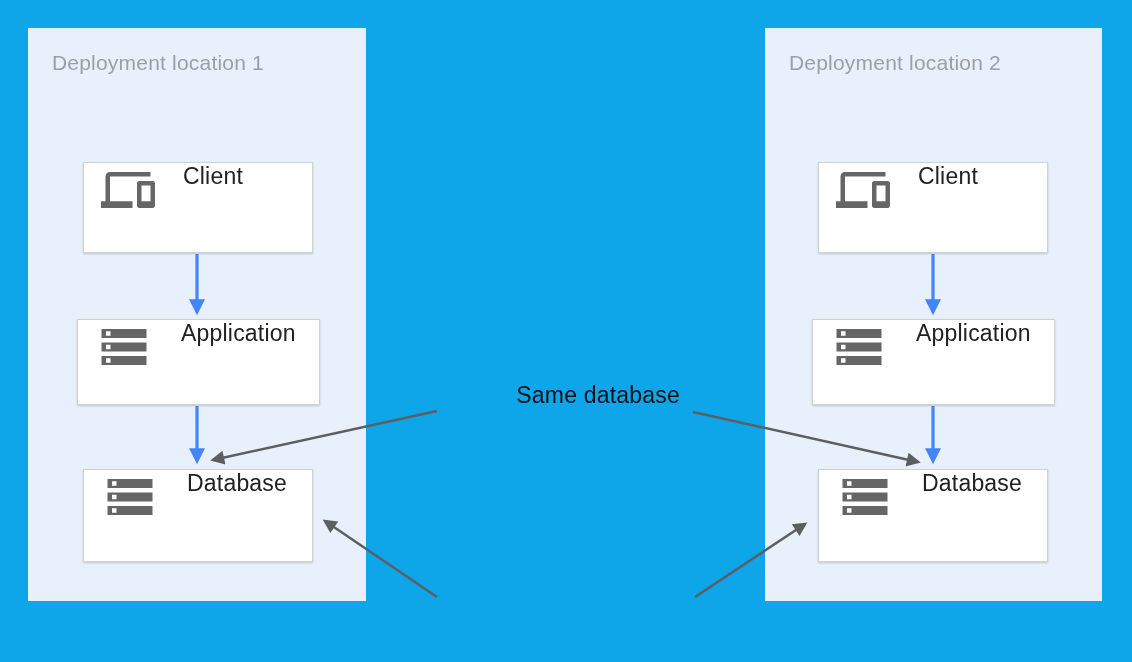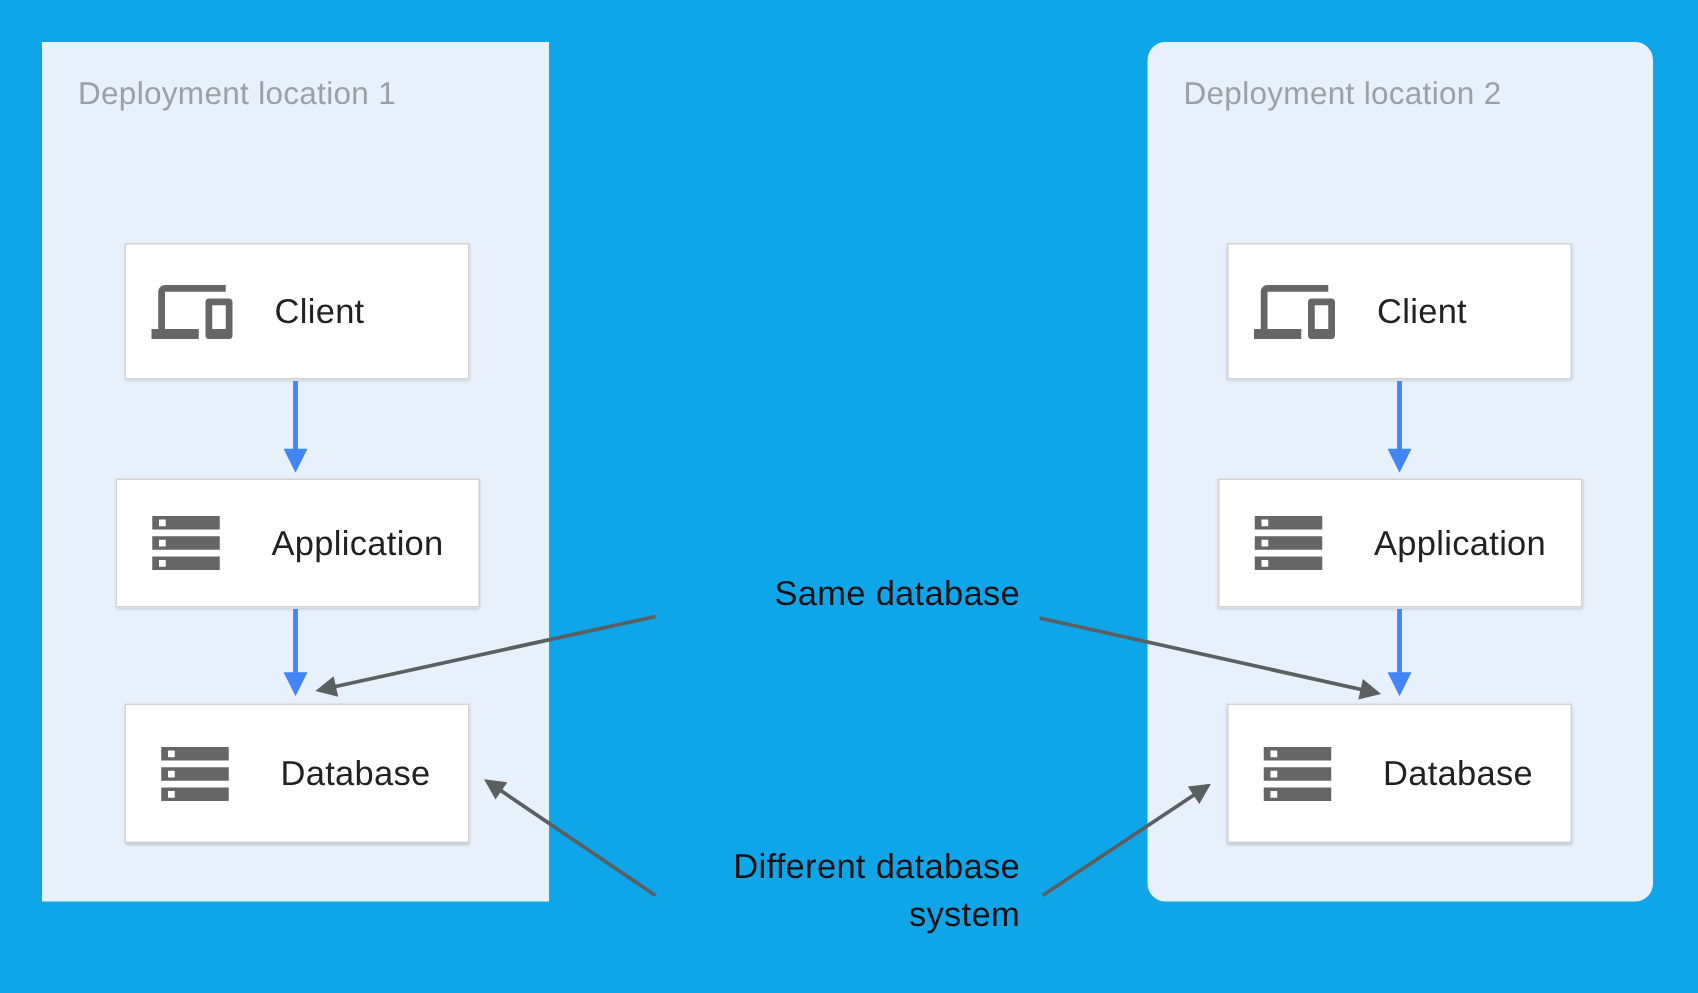--- a/index.html
+++ b/index.html
@@ -9,40 +9,40 @@
   }
   .panel { position:absolute; background:#e8f1fb; }
   .panel-title {
     font-size:21px; color:#9aa0a6; padding:23px 0 0 24px;
     letter-spacing:0.2px;
   }
   .node {
     position:absolute; background:#ffffff;
     border:1px solid #d2d2d2; box-sizing:border-box;
     box-shadow:0 1px 2px rgba(0,0,0,0.18);
-    display:flex; align-items:center; padding-left:15px;
+    display:flex; align-items:flex-start; padding-left:15px;
   }
   .node-icon { display:flex; align-items:center; flex:0 0 auto; margin-right:26px; }
   .node-label { font-size:23px; color:#212121; letter-spacing:0.2px; white-space:nowrap; }
   .annotation {
     position:absolute; width:230px; text-align:right;
     font-size:23px; line-height:32px; color:#111111; letter-spacing:0.2px;
   }
   svg.overlay { position:absolute; left:0; top:0; pointer-events:none; }
 </style>
 </head>
 <body>
 
 <div class="canvas">
 
   <section class="panel" style="left:28px; top:28px; width:338px; height:573px;">
     <div class="panel-title">Deployment location 1</div>
   </section>
 
-  <section class="panel" style="left:765px; top:28px; width:337px; height:573px;border-radius:12px;">
+  <section class="panel" style="left:765px; top:28px; width:337px; height:573px;">
     <div class="panel-title">Deployment location 2</div>
   </section>
 
   <div class="node" style="left:83px; top:162px; width:230px; height:91px;">
     <span class="node-icon">
       <svg width="58" height="54" viewBox="0 0 24 24" aria-hidden="true">
         <path fill="#666666" d="M4 6h18V4H4c-1.1 0-2 .9-2 2v11H0v3h14v-3H4V6zm19 2h-6c-.55 0-1 .45-1 1v10c0 .55.45 1 1 1h6c.55 0 1-.45 1-1V9c0-.55-.45-1-1-1zm-1 9h-4v-7h4v7z"></path>
       </svg>
     </span>
     <span class="node-label">Client</span>
@@ -90,24 +90,20 @@
         <path fill="#666666" d="M2 20h20v-4H2v4zm2-3h2v2H4v-2zM2 4v4h20V4H2zm4 3H4V5h2v2zm-4 7h20v-4H2v4zm2-3h2v2H4v-2z"></path>
       </svg>
     </span>
     <span class="node-label">Database</span>
   </div>
 
   <div class="annotation" style="left:450px; top:379px;">
     <div>Same database</div>
   </div>
 
-  <div class="annotation" style="left:450px; top:561px;">
-    <div>Different database</div>
-    <div>system</div>
-  </div>
 
   <svg class="overlay" width="1132" height="662" viewBox="0 0 1132 662">
     <defs>
       <marker id="head-blue" viewBox="0 0 10 10" refX="8" refY="5" markerWidth="17" markerHeight="16" orient="auto" markerUnits="userSpaceOnUse">
         <path d="M0 0 L10 5 L0 10 z" fill="#4285f4"></path>
       </marker>
       <marker id="head-gray" viewBox="0 0 10 10" refX="8" refY="5" markerWidth="16" markerHeight="14" orient="auto" markerUnits="userSpaceOnUse">
         <path d="M0 0 L10 5 L0 10 z" fill="#5c5f62"></path>
       </marker>
     </defs>

